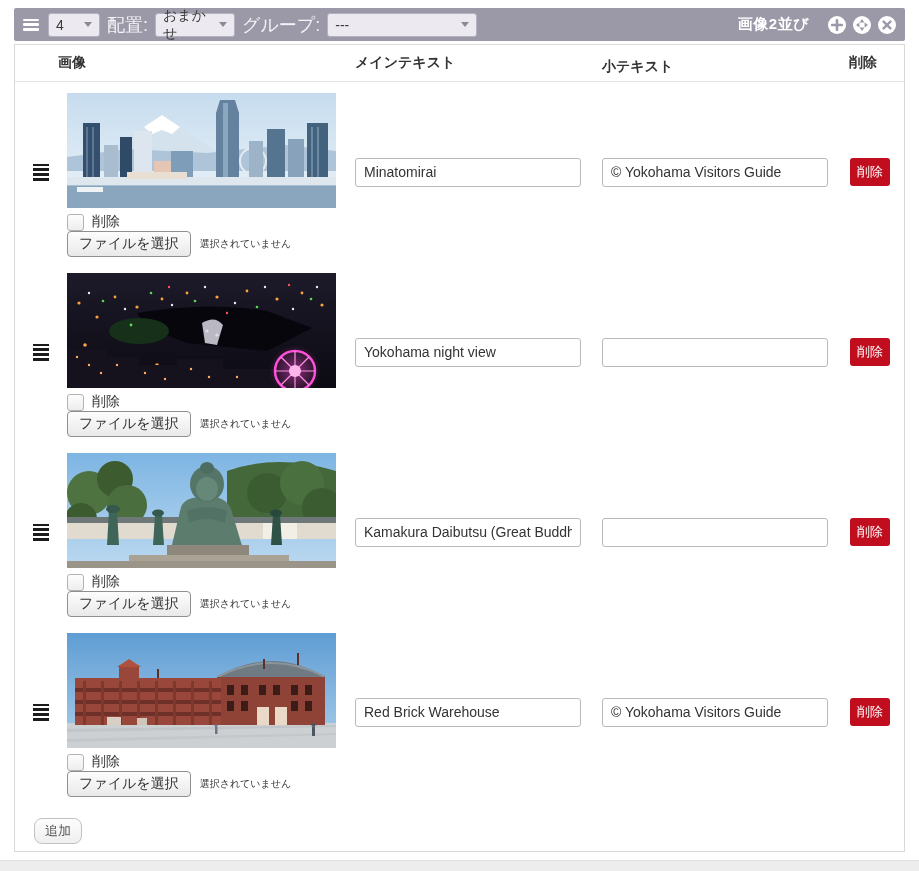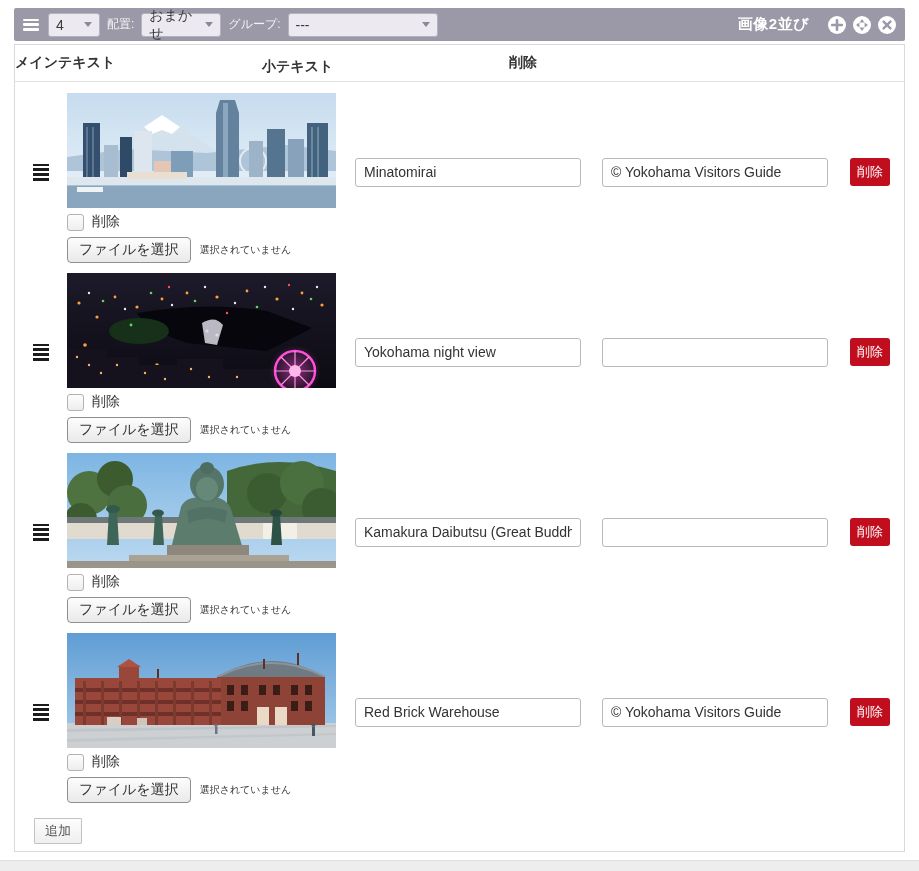--- a/index.html
+++ b/index.html
@@ -15,21 +15,21 @@
     justify-content:space-between; cursor:pointer; margin-right:2px; }
   .tb-hamburger b { display:block; height:2.6px; background:#ffffff; border-radius:1px; }
   .tb-select { height:24px; background:#eceaf0; border:1px solid #b4b1c0;
     border-radius:3px; display:flex; align-items:center; padding:0 7px;
     font-size:14px; color:#3a3a3a; cursor:pointer; justify-content:space-between; }
   .tb-select.sm { width:52px; }
   .tb-select.md { width:80px; }
   .tb-select.lg { width:150px; }
   .caret { width:0; height:0; border-left:4.5px solid transparent;
     border-right:4.5px solid transparent; border-top:5.5px solid #8b8898; margin-left:6px; }
-  .tb-label { color:#f4f3f7; font-size:12px; }
+  .tb-label { color:#f4f3f7; font-size:18px; }
   .tb-spacer { flex:1; }
   .tb-title { color:#ffffff; font-size:15px; font-weight:bold; margin-right:12px;
     letter-spacing:.5px; }
   .tb-icon { width:18px; height:18px; display:block; cursor:pointer; }
 
   
   .panel { position:absolute; left:14px; top:44px; width:891px; height:808px;
     background:#ffffff; border:1px solid #d9d9d9; }
   .thead { display:flex; height:37px; align-items:center;
     border-bottom:1px solid #e3e3e3; font-size:14px; font-weight:bold; color:#333; }
@@ -44,36 +44,36 @@
   .drag { width:16px; height:17px; display:flex; flex-direction:column;
     justify-content:space-between; cursor:grab; }
   .drag b { display:block; height:2.8px; background:#1c1c1c; }
   .c-image { width:288px; padding-top:11px; }
   .thumb { width:269px; height:115px; overflow:hidden; background:#cdd6de; }
   .thumb svg { display:block; }
   .chkline { display:flex; align-items:center; margin-top:5px; height:18px; }
   .chk { width:17px; height:17px; border:1px solid #b2b2b2; border-radius:3px;
     background:linear-gradient(#fdfdfd,#ededed); cursor:pointer; }
   .chklabel { font-size:14px; margin-left:8px; color:#333; }
-  .fileline { display:flex; align-items:center; margin-top:6px; height:26px; }
+  .fileline { display:flex; align-items:center; height:26px; }
   .filebtn { height:26px; padding:0 11px; font-size:14px; color:#333;
     background:linear-gradient(#fdfdfd,#e9e9e9); border:1px solid #8f8f8f;
     border-radius:4px; cursor:pointer; font-family:inherit; }
   .filestatus { font-size:10px; margin-left:9px; color:#333; }
   .c-main, .c-sub { width:247px; display:flex; align-items:center; }
   .c-del { flex:1; display:flex; align-items:center; }
   .txt { width:226px; height:29px; border:1px solid #b9b9b9; border-radius:3px;
     padding:0 8px; font-size:14px; color:#333; font-family:inherit; background:#fff; }
   .delbtn { width:40px; height:28px; background:#c10e1f; color:#ffffff;
     border:none; border-radius:3px; font-size:13px; cursor:pointer;
     margin-left:1px; font-family:inherit; }
   .tfoot { padding:16px 0 0 19px; }
   .addbtn { height:26px; padding:0 10px; font-size:13px; color:#555;
     background:linear-gradient(#fdfdfd,#efefef); border:1px solid #c2c2c2;
-    border-radius:1px; cursor:pointer; font-family:inherit; }
+    border-radius:8px; cursor:pointer; font-family:inherit; }
   .bottom-strip { position:absolute; left:0; bottom:0; width:919px; height:11px;
     background:#ededed; border-top:1px solid #e0e0e0; }
 </style>
 </head>
 <body>
 
 <div class="stage">
 
   <div class="toolbar">
     <div class="tb-hamburger">
@@ -112,20 +112,21 @@
     <span class="tb-icon">
       <svg viewBox="0 0 18 18" width="18" height="18">
           <circle cx="9" cy="9" r="9" fill="#fff"></circle>
           <path d="M5.6 5.6l6.8 6.8M12.4 5.6l-6.8 6.8" stroke="#9b98a7" stroke-width="2.4" stroke-linecap="round"></path>
         </svg>
     </span>
   </div>
 
   <div class="panel">
     <div class="thead">
+      <div class="hc h-image">画像</div>
       <div class="hc h-main">メインテキスト</div>
       <div class="hc h-sub">小テキスト</div>
       <div class="hc h-del">削除</div>
     </div>
 
     <div class="trow">
       <div class="c-handle">
           <div class="drag">
             <b></b>
             <b></b>

